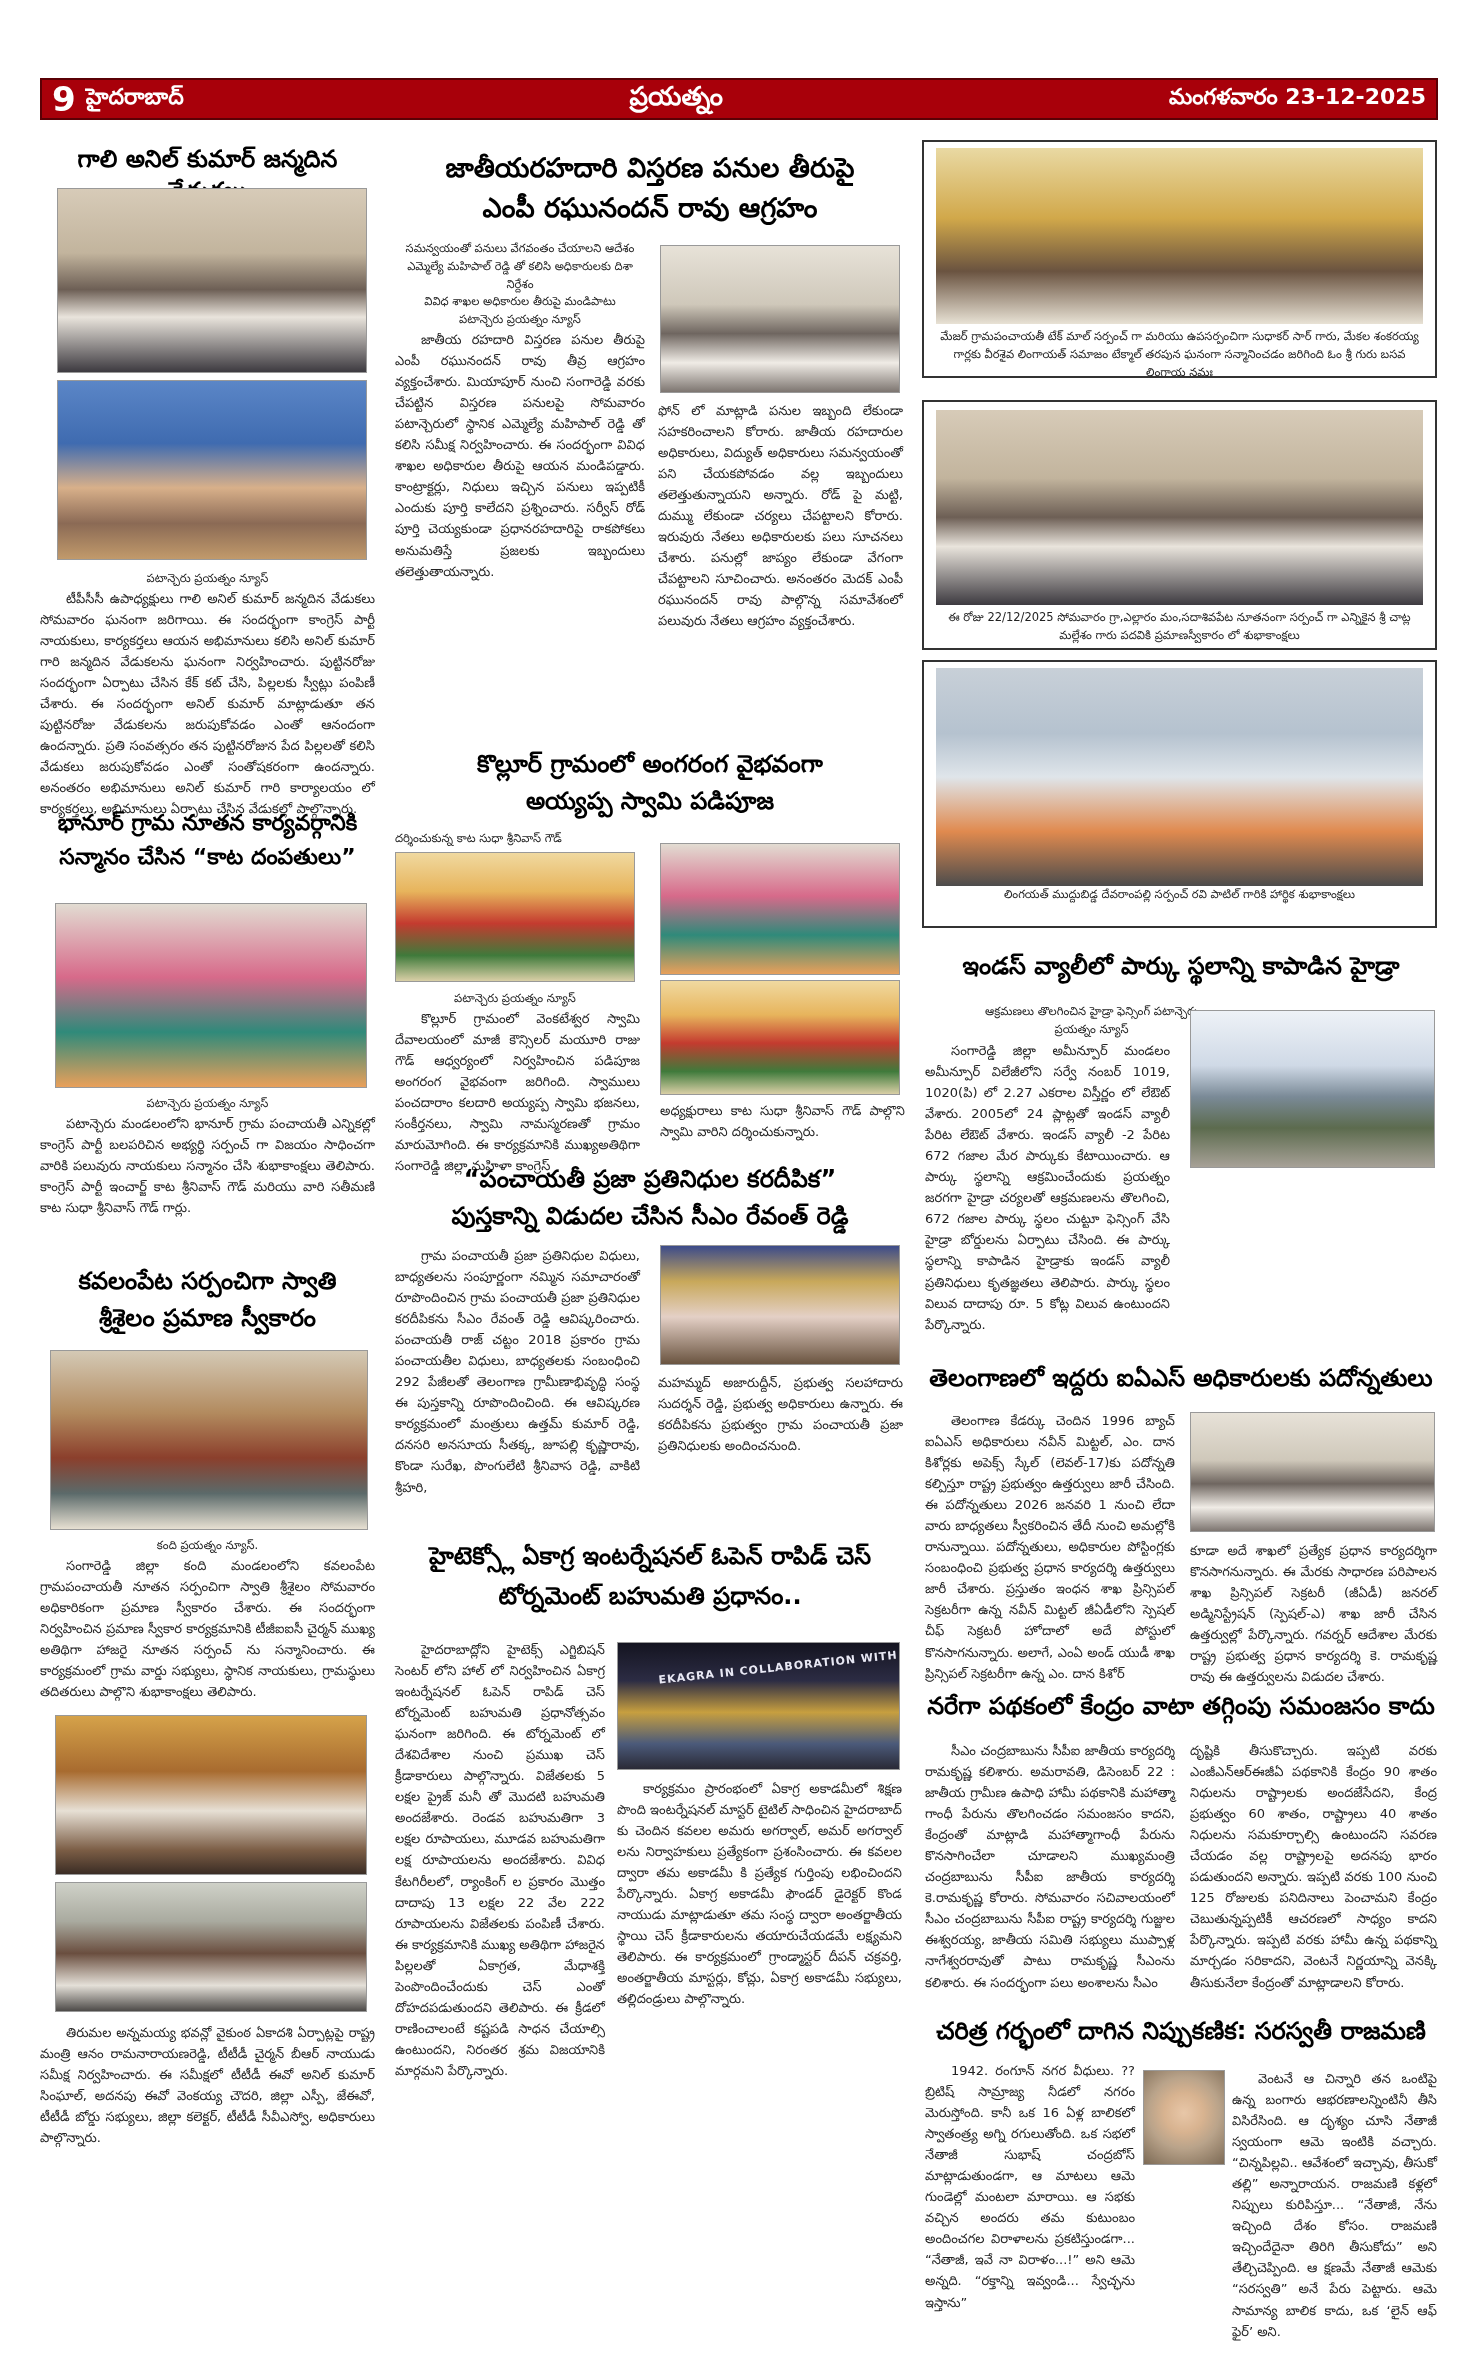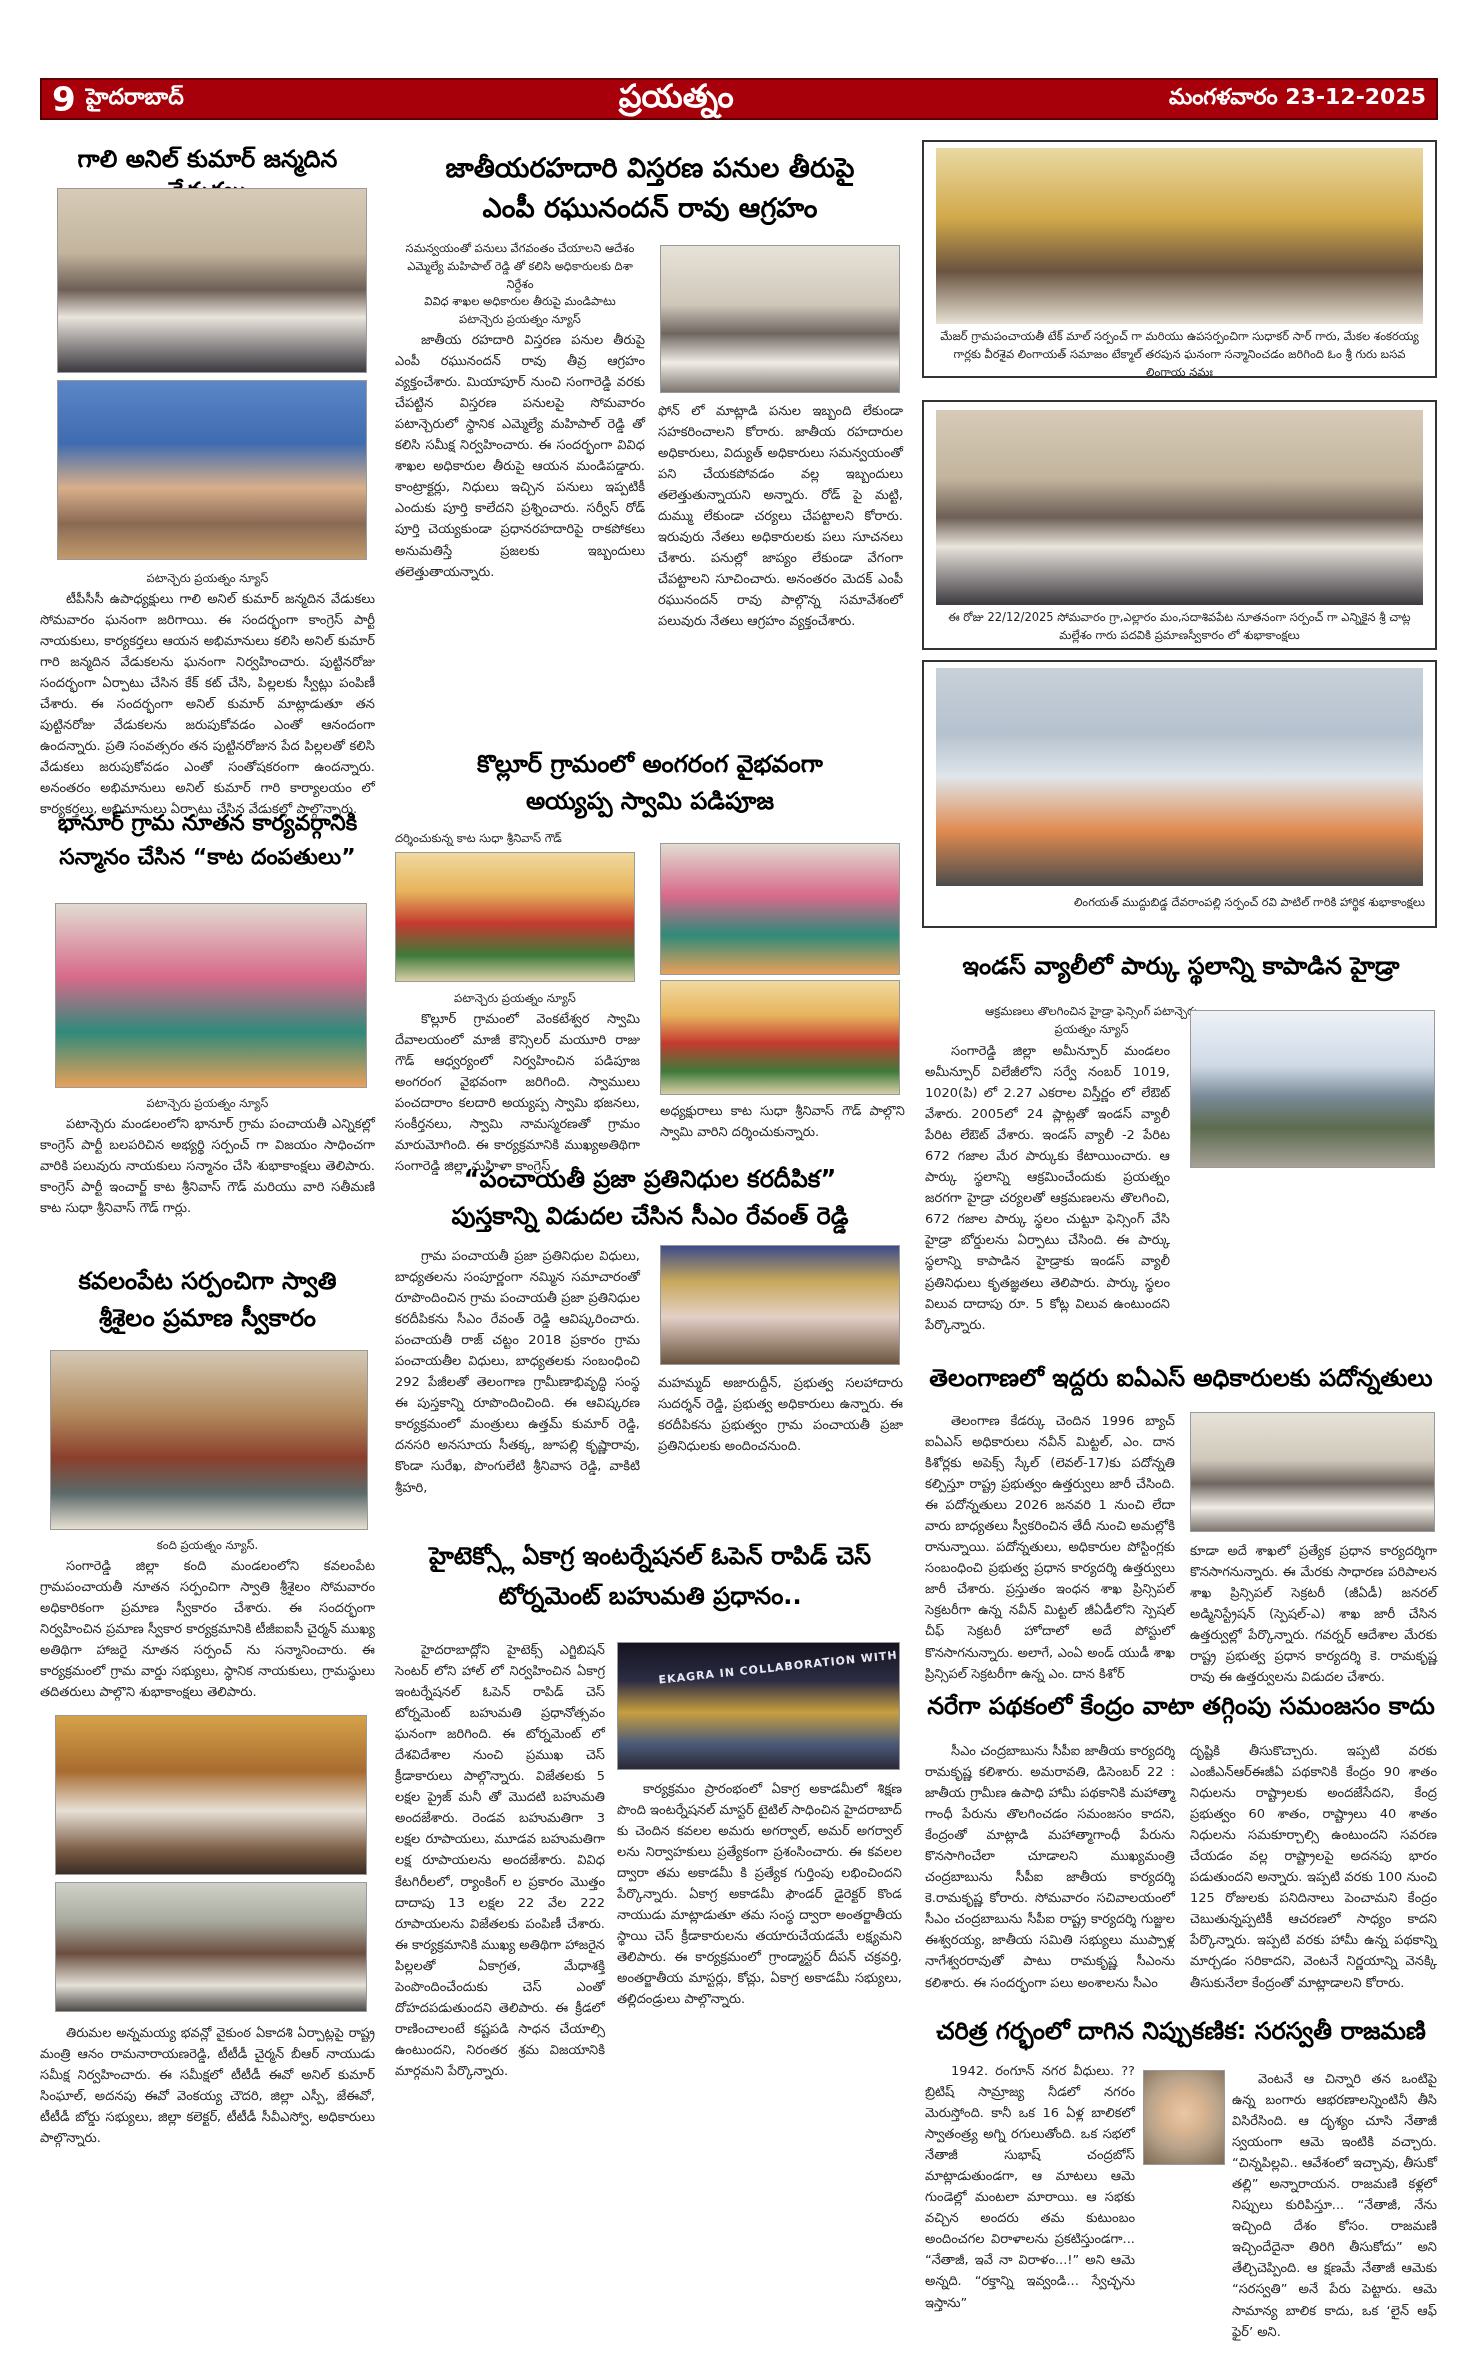--- a/index.html
+++ b/index.html
@@ -2,21 +2,21 @@
 <html><head>
 <meta charset="utf-8">
 <style>
   * { box-sizing: border-box; margin: 0; padding: 0; }
   html, body { width: 1479px; height: 2364px; background: #fff; overflow: hidden; }
   body { font-family: "DejaVu Sans", sans-serif; color: #111; position: relative; }
   .masthead { position: absolute; left: 40px; top: 78px; width: 1398px; height: 42px; background: #a8000a; color: #fff; border: 2px solid #5a0005; display: flex; align-items: center; justify-content: space-between; padding: 0 10px; }
   .masthead .pg { font-size: 30px; font-weight: bold; display: flex; align-items: center; gap: 10px; }
   .masthead .pg .num { font-size: 34px; }
   .masthead .pg .city { font-size: 22px; }
-  .masthead .brand { font-size: 32px; font-weight: bold; }
+  .masthead .brand { font-size: 26px; font-weight: bold; }
   .masthead .date { font-size: 22px; font-weight: bold; }
   .abs { position: absolute; }
   .hl { font-weight: bold; text-align: center; color: #000; line-height: 1.35; }
   .hl.xl { font-size: 27px; }
   .hl.l { font-size: 24px; }
   .hl.m { font-size: 22px; }
   .body { font-size: 13px; line-height: 1.62; text-align: justify; color: #222; }
   .body p { text-indent: 2em; }
   .cap { font-size: 11.5px; text-align: center; line-height: 1.55; color: #222; }
   .photo { position: absolute; overflow: hidden; border: 1px solid #999; }
@@ -136,21 +136,21 @@
   <div class="cap" style="position:absolute;left:10px;top:186px;width:491px;">మేజర్ గ్రామపంచాయతీ టేక్ మాల్ సర్పంచ్ గా మరియు ఉపసర్పంచిగా సుధాకర్ సార్ గారు, మేకల శంకరయ్య గార్లకు వీరశైవ లింగాయత్ సమాజం టేక్మాల్ తరపున ఘనంగా సన్మానించడం జరిగింది ఓం శ్రీ గురు బసవ లింగాయ నమః</div>
 </div>
 
 <div class="box" style="left:922px;top:400px;width:515px;height:250px;">
   <div class="photo ph-crowd" style="left:12px;top:8px;width:487px;height:195px;border:none;"></div>
   <div class="cap" style="position:absolute;left:10px;top:207px;width:491px;">ఈ రోజు 22/12/2025 సోమవారం గ్రా,ఎల్లారం మం,సదాశివపేట నూతనంగా సర్పంచ్ గా ఎన్నికైన శ్రీ చాట్ల మల్లేశం గారు పదవికి ప్రమాణస్వీకారం లో శుభాకాంక్షలు</div>
 </div>
 
 <div class="box" style="left:922px;top:660px;width:515px;height:268px;">
   <div class="photo ph-arch" style="left:12px;top:6px;width:487px;height:218px;border:none;"></div>
-  <div class="cap" style="position:absolute;left:10px;top:232px;width:491px;text-align:right;">లింగయత్ ముద్దుబిడ్డ దేవరాంపల్లి సర్పంచ్ రవి పాటిల్ గారికి హార్థిక శుభాకాంక్షలు</div>
+  <div class="cap" style="position:absolute;left:10px;top:224px;width:491px;">లింగయత్ ముద్దుబిడ్డ దేవరాంపల్లి సర్పంచ్ రవి పాటిల్ గారికి హార్థిక శుభాకాంక్షలు</div>
 </div>
 
 <div class="abs hl l" style="left:925px;top:950px;width:512px;">ఇండస్ వ్యాలీలో పార్కు స్థలాన్ని కాపాడిన హైడ్రా</div>
 <div class="abs cap" style="left:969px;top:1003px;width:245px;">ఆక్రమణలు తొలగించిన హైడ్రా ఫెన్సింగ్ పటాన్చెరు ప్రయత్నం న్యూస్</div>
 <div class="abs body" style="left:925px;top:1040px;width:245px;">
     <p>సంగారెడ్డి జిల్లా అమీన్పూర్ మండలం అమీన్పూర్ విలేజీలోని సర్వే నంబర్ 1019, 1020(పి) లో 2.27 ఎకరాల విస్తీర్ణం లో లేఔట్ వేశారు. 2005లో 24 ప్లాట్లతో ఇండస్ వ్యాలీ పేరిట లేఔట్ వేశారు. ఇండస్ వ్యాలీ -2 పేరిట 672 గజాల మేర పార్కుకు కేటాయించారు. ఆ పార్కు స్థలాన్ని ఆక్రమించేందుకు ప్రయత్నం జరగగా హైడ్రా చర్యలతో ఆక్రమణలను తొలగించి, 672 గజాల పార్కు స్థలం చుట్టూ ఫెన్సింగ్ వేసి హైడ్రా బోర్డులను ఏర్పాటు చేసింది. ఈ పార్కు స్థలాన్ని కాపాడిన హైడ్రాకు ఇండస్ వ్యాలీ ప్రతినిధులు కృతజ్ఞతలు తెలిపారు. పార్కు స్థలం విలువ దాదాపు రూ. 5 కోట్ల విలువ ఉంటుందని పేర్కొన్నారు.</p>
   </div>
 <div class="photo ph-outdoor" style="left:1190px;top:1010px;width:245px;height:158px;"></div>
 
 <div class="abs hl l" style="left:925px;top:1362px;width:512px;">తెలంగాణలో ఇద్దరు ఐఏఎస్ అధికారులకు పదోన్నతులు</div>

